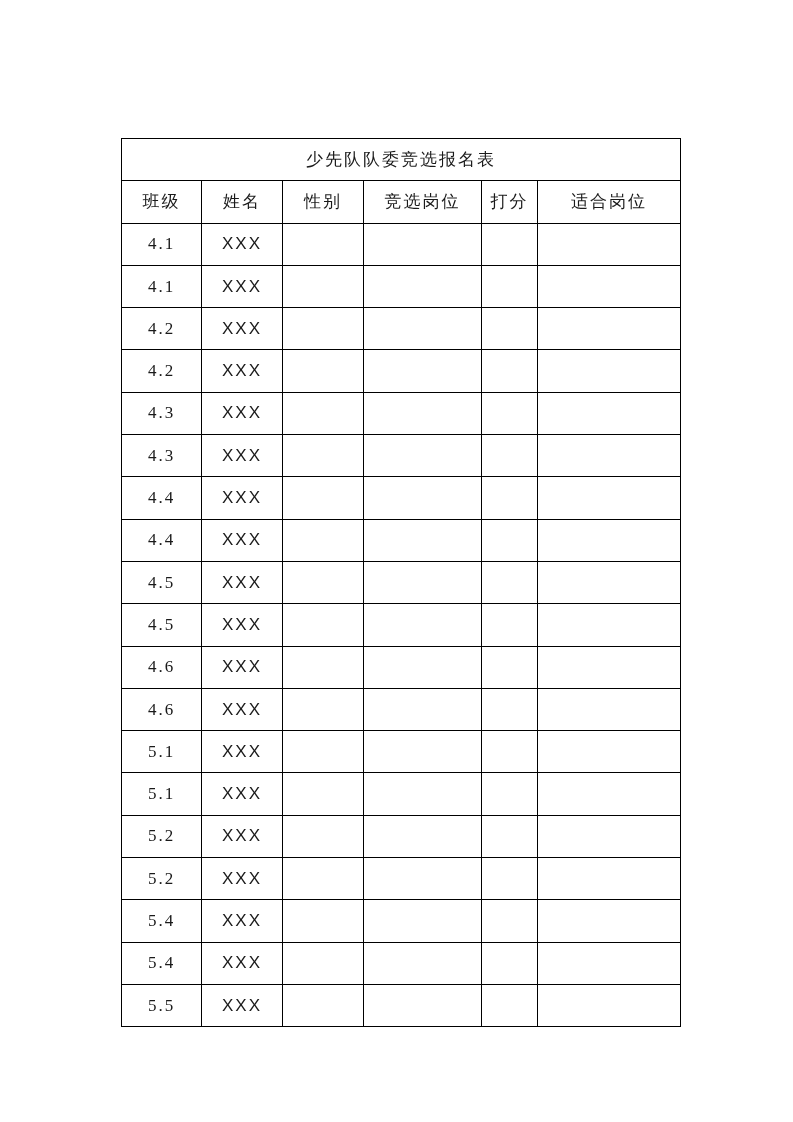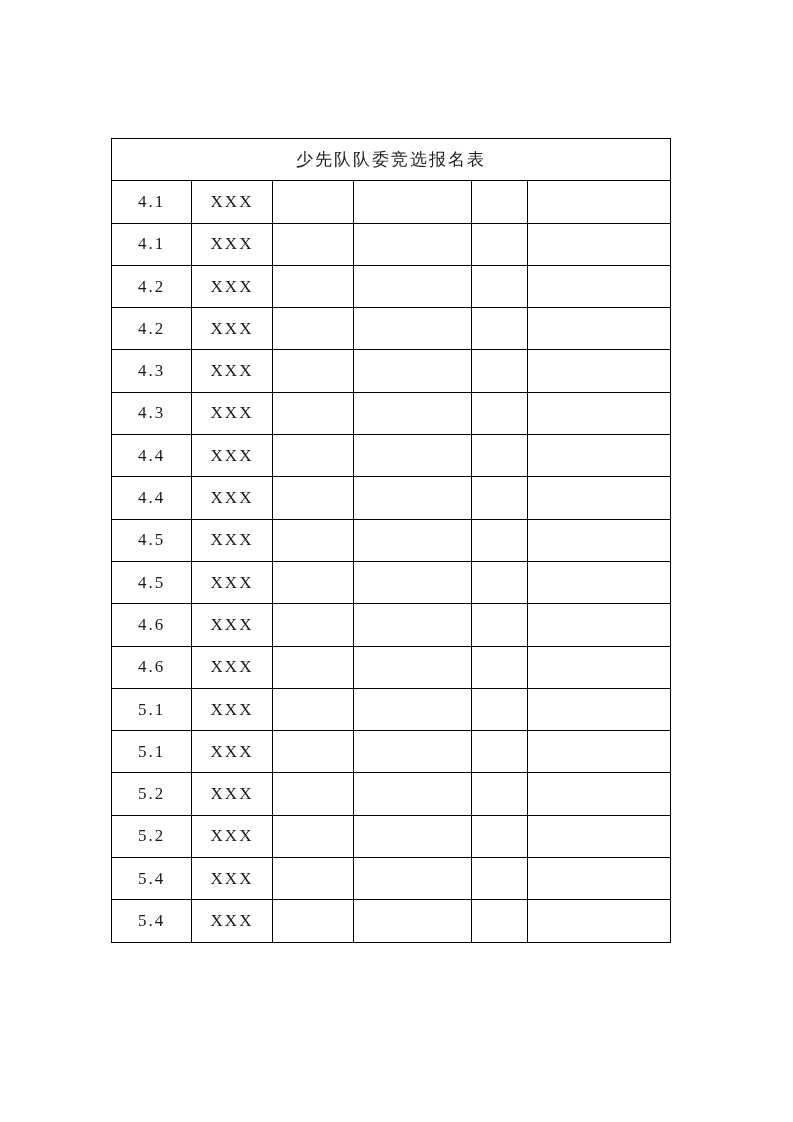--- a/index.html
+++ b/index.html
@@ -1,38 +1,46 @@
 <!DOCTYPE html>
 <html><head>
 <meta charset="utf-8">
 <style>
   html, body { margin:0; padding:0; background:#ffffff; }
   body { width:793px; height:1122px; position:relative; font-family:"DejaVu Serif", "Liberation Serif", serif; color:#1a1a1a; }
-  table.form { position:absolute; left:111px; top:138px; border-collapse:collapse; table-layout:fixed; }
+  table.form { position:absolute; left:121px; top:138px; border-collapse:collapse; table-layout:fixed; }
   table.form td { border:1px solid #000; text-align:center; vertical-align:middle; padding:0; height:41.3px; font-size:17px; letter-spacing:2px; }
   td.title { font-size:18px; letter-spacing:4px; height:41px; }
   td.hdr { font-size:17px; letter-spacing:3px; }
   td.cls { font-size:17px; letter-spacing:2px;font-family:Liberation Serif, serif; }
-  td.nm { font-size:15px; letter-spacing:0; font-family:Liberation Serif, serif; }
+  td.nm { font-size:15px; letter-spacing:0; font-family:Liberation Sans, sans-serif; }
 </style>
 </head>
 <body>
 
 <table class="form">
   <colgroup>
     <col style="width:80px">
       <col style="width:81px">
       <col style="width:81px">
     <col style="width:118px">
       <col style="width:56px">
       <col style="width:143px">
   </colgroup>
   <tbody id="tbody">
     <tr>
       <td class="title" colspan="6">少先队队委竞选报名表</td>
+    </tr>
+    <tr>
+      <td class="hdr">班级</td>
+      <td class="hdr">姓名</td>
+      <td class="hdr">性别</td>
+      <td class="hdr">竞选岗位</td>
+      <td class="hdr">打分</td>
+      <td class="hdr">适合岗位</td>
     </tr>
   <tr>
         <td class="cls">4.1</td>
         <td class="nm">XXX</td>
         <td></td>
         <td></td>
         <td></td>
         <td></td>
       </tr>
       <tr>
@@ -164,14 +172,22 @@
         <td></td>
       </tr>
       <tr>
         <td class="cls">5.4</td>
         <td class="nm">XXX</td>
         <td></td>
         <td></td>
         <td></td>
         <td></td>
       </tr>
+      <tr>
+        <td class="cls">5.5</td>
+        <td class="nm">XXX</td>
+        <td></td>
+        <td></td>
+        <td></td>
+        <td></td>
+      </tr>
     </tbody>
 </table>
 
 </body></html>

